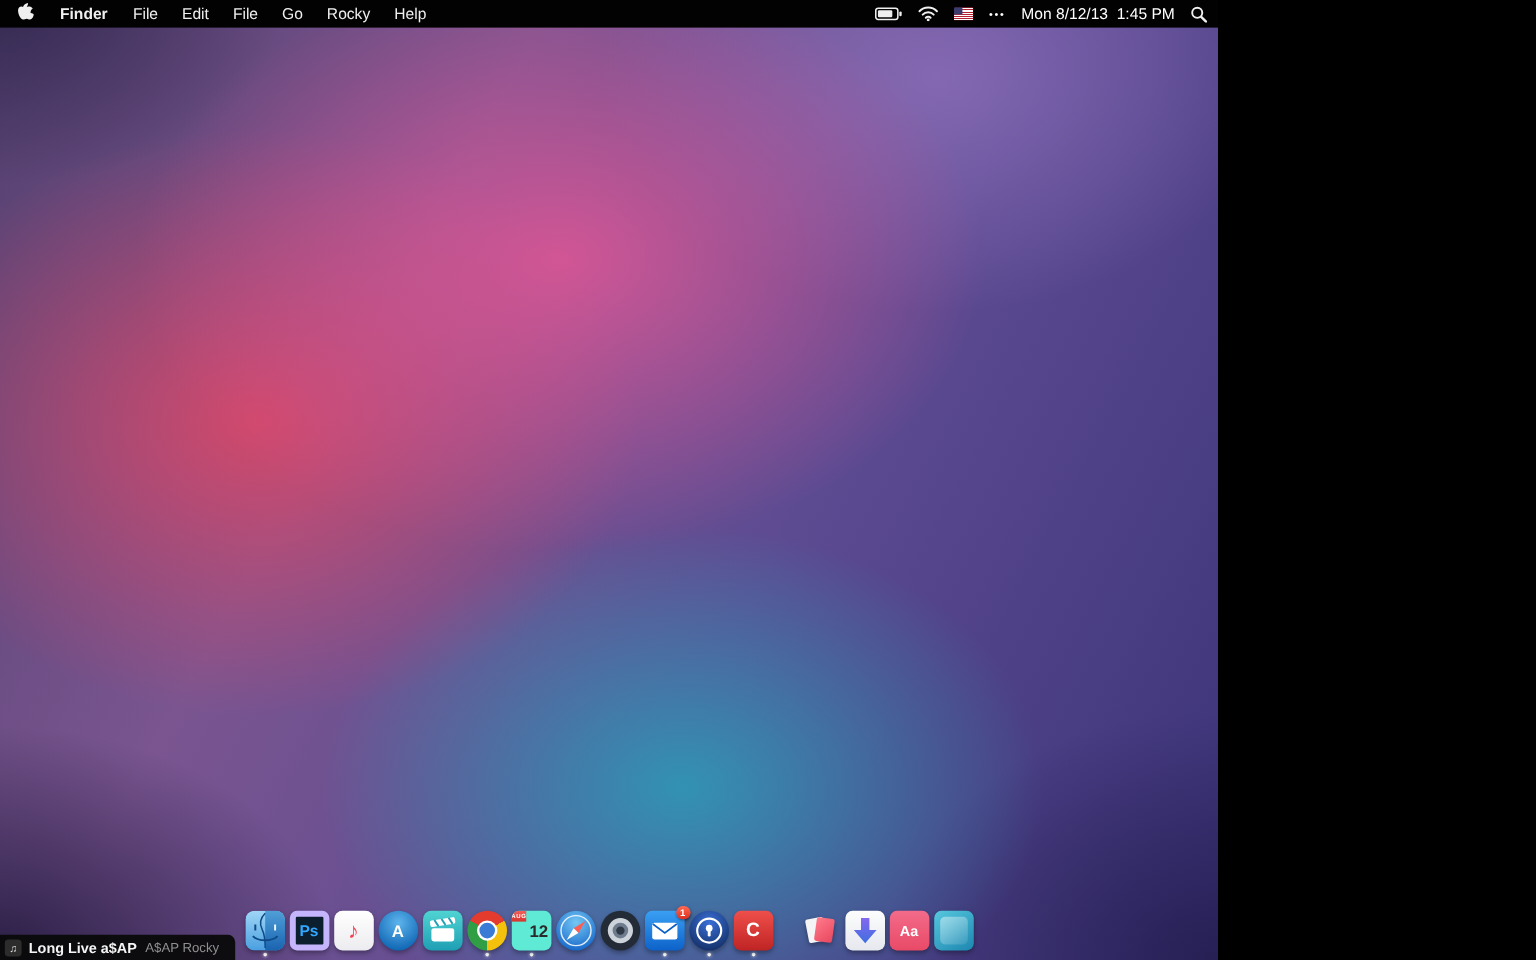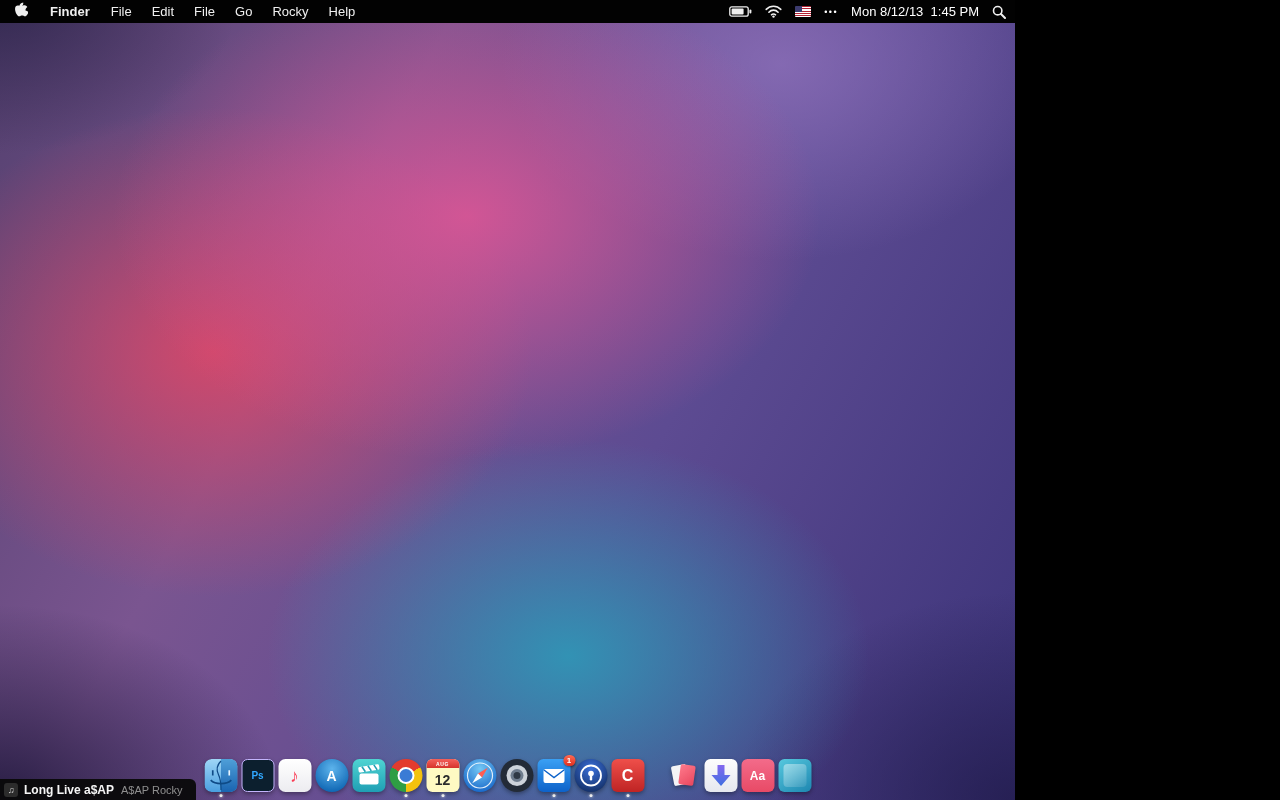--- a/index.html
+++ b/index.html
@@ -44,31 +44,31 @@
           display:flex; align-items:flex-end; gap:4px; z-index:10; }
   .dock-item { display:flex; flex-direction:column; align-items:center; width:33px; cursor:pointer; }
   .divider { width:15px; }
   .ic { width:33px; height:33px; border-radius:7px; position:relative;
         display:flex; align-items:center; justify-content:center;
         filter:drop-shadow(0 2px 2px rgba(0,0,0,.35)); }
   .dot { width:3px; height:3px; border-radius:50%; background:#fff; margin-top:2px;
          box-shadow:0 0 3px rgba(255,255,255,.95); }
   .dot.off { visibility:hidden; }
 
-  .ic.ps { background:#0c1f2e; border:1px solid #c4b5fd; border-radius:6px;
-           color:#31a8ff; font-size:10px; font-weight:bold; }
+  .ic.ps { background:#0c1f2e; border:5px solid #c4b5fd; border-radius:6px;
+           color:#31a8ff; font-size:13px; font-weight:bold; }
   .ic.itunes { background:linear-gradient(#ffffff,#ececf0); }
   .ic.itunes span { color:#fa3d55; font-size:18px; line-height:1; }
   .ic.appstore { border-radius:50%; background:radial-gradient(circle at 50% 30%, #5db4ec, #1168b5 80%);
                  color:#fff; font-size:14px; font-weight:bold; }
   .ic.clapper { background:linear-gradient(180deg,#4fd4d2,#1f9fb4); }
   .ic.chrome { border-radius:50%;
                background:conic-gradient(from 60deg,#f4c20d 0 120deg,#2f9e44 120deg 240deg,#e33b2e 240deg 360deg); }
   .chrome-hub { position:absolute; inset:8px; border-radius:50%; background:#3a7bd5; border:2.5px solid #fff; }
-  .ic.cal { background:#fef9c3; border-radius:6px; flex-direction:column; align-items:stretch;
+  .ic.cal { background:#5eead4; border-radius:6px; flex-direction:row; align-items:stretch;
             justify-content:flex-start; overflow:hidden; }
   .cal-band { height:9px; background:linear-gradient(#f4615c,#d6332c); color:#fff; font-size:5px;
               display:flex; align-items:center; justify-content:center; letter-spacing:.6px; font-weight:bold; }
   .cal-day { flex:1; display:flex; align-items:center; justify-content:center;
              font-size:14px; font-weight:bold; color:#2b2b2b; }
   .ic.safari { border-radius:50%; background:radial-gradient(circle at 50% 30%, #74c8f5, #1565c8 85%); }
   .ic.lens { border-radius:50%; background:#232b37; }
   .lens-r1 { position:absolute; inset:6px; border-radius:50%; background:#cdd3da; }
   .lens-r2 { position:absolute; inset:10px; border-radius:50%; background:#6e7c8d; }
   .lens-r3 { position:absolute; inset:13px; border-radius:50%; background:#2f3945; }

